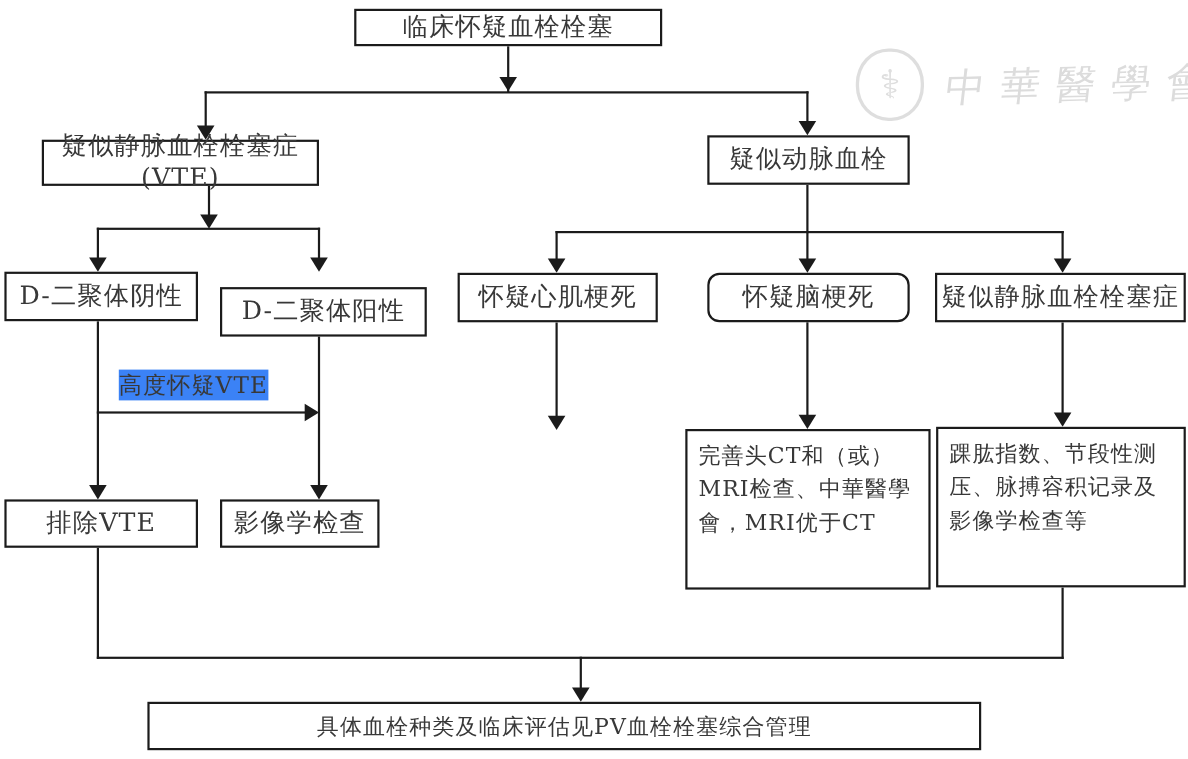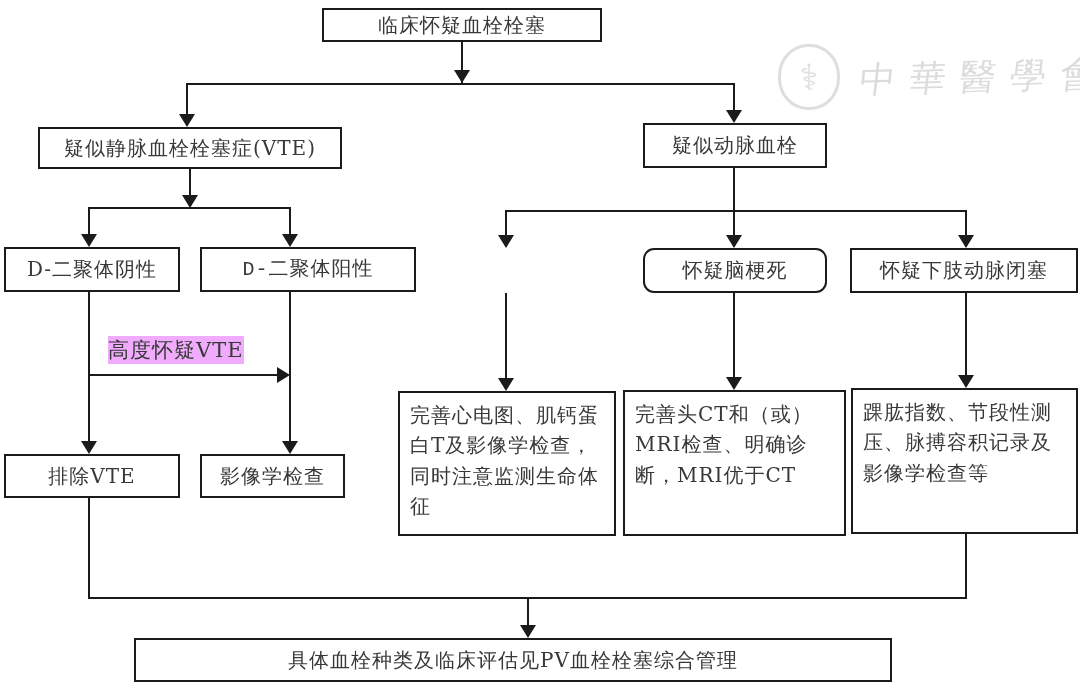--- a/index.html
+++ b/index.html
@@ -16,21 +16,21 @@
     overflow: hidden;
   }
   .node {
     position: absolute;
     border: 2px solid #1b1b1b;
     background: #ffffff;
     display: flex;
     align-items: center;
     justify-content: center;
     text-align: center;
-    font-size: 20px;
+    font-size: 23px;
     color: #383838;
     line-height: 1.25;
     letter-spacing: 1px;
     z-index: 2;
   }
   .node.desc {
     align-items: flex-start;
     justify-content: flex-start;
     text-align: left;
     padding: 7px 10px;
@@ -58,21 +58,21 @@
     border-top: 8px solid transparent;
     border-bottom: 8px solid transparent;
     border-left: 13px solid #1b1b1b;
     z-index: 1;
   }
   .edge-label {
     position: absolute;
     font-size: 21px;
     color: #383838;
     letter-spacing: 1px;
-    background: #f0abfc;
+    background: #3b82f6;
     z-index: 2;
     white-space: nowrap;
   }
   .watermark {
     position: absolute;
     left: 778px;
     top: 44px;
     display: flex;
     align-items: center;
     gap: 20px;
@@ -104,42 +104,42 @@
 
 <div id="canvas">
 
   <div class="watermark">
     <div class="wm-emblem">⚕</div>
     <div class="wm-text">中華醫學會</div>
   </div>
 
   <div class="node" style="left:322px; top:8px; width:280px; height:34px;">临床怀疑血栓栓塞</div>
 
-  <div class="node" style="left:38px; top:127px; width:304px; height:42px;">疑似静脉血栓栓塞症(VTE)</div>
+  <div class="node" style="left:38px; top:127px; width:252px; height:42px;">疑似静脉血栓栓塞症(VTE)</div>
 
   <div class="node" style="left:4px; top:247px; width:176px; height:45px;">D-二聚体阴性</div>
 
   <div class="node" style="left:643px; top:123px; width:184px; height:45px;">疑似动脉血栓</div>
 
-  <div class="node" style="left:200px; top:247px; width:216px; height:45px;font-family:Liberation Mono, monospace;">D-二聚体阳性</div>
+  <div class="node" style="left:200px; top:261px; width:188px; height:45px;">D-二聚体阳性</div>
 
+  <div class="node" style="left:416px; top:248px; width:182px; height:45px;">怀疑心肌梗死</div>
 
   <div class="node" style="left:643px; top:248px; width:184px; height:45px;border-radius:11px;">怀疑脑梗死</div>
 
-  <div class="node" style="left:850px; top:248px; width:228px; height:45px;">怀疑下肢动脉闭塞</div>
+  <div class="node" style="left:850px; top:248px; width:228px; height:45px;">疑似静脉血栓栓塞症</div>
 
   <div class="edge-label" style="left:108px; top:336px;">高度怀疑VTE</div>
 
   <div class="node" style="left:4px; top:454px; width:176px; height:44px;">排除VTE</div>
 
   <div class="node" style="left:200px; top:454px; width:145px; height:44px;">影像学检查</div>
 
-  <div class="node desc" style="left:398px; top:391px; width:218px; height:145px;">完善心电图、肌钙蛋白T及影像学检查，同时注意监测生命体征</div>
 
-  <div class="node desc" style="left:623px; top:390px; width:223px; height:146px;">完善头CT和（或）MRI检查、明确诊断，MRI优于CT</div>
+  <div class="node desc" style="left:623px; top:390px; width:223px; height:146px;">完善头CT和（或）MRI检查、中華醫學會，MRI优于CT</div>
 
   <div class="node" style="left:134px; top:638px; width:758px; height:44px; font-size:20px;">具体血栓种类及临床评估见PV血栓栓塞综合管理</div>
 
   <div class="node desc" style="left:851px; top:388px; width:227px; height:146px;">踝肱指数、节段性测压、脉搏容积记录及影像学检查等</div>
 
   <div class="vline" style="left:461px; top:42px; height:42px;"></div>
   <div class="arrow-down" style="left:454px; top:70px;"></div>
   <div class="hline" style="left:186px; top:83px; width:549px;"></div>
   <div class="vline" style="left:186px; top:83px; height:34px;"></div>
   <div class="arrow-down" style="left:179px; top:114px;"></div>

